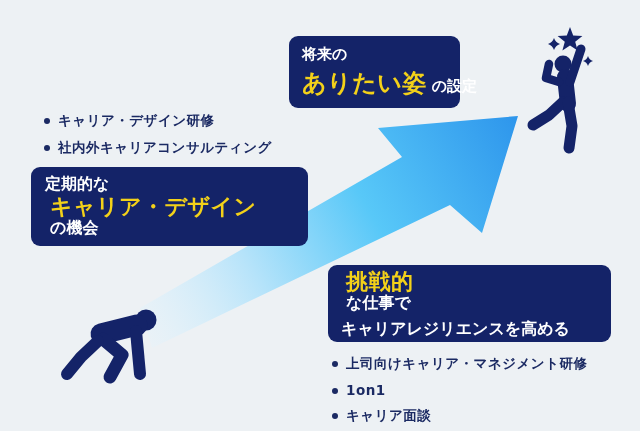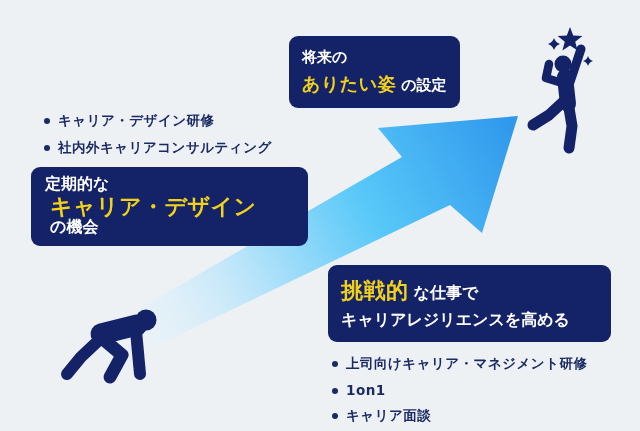--- a/index.html
+++ b/index.html
@@ -61,25 +61,25 @@
   .box-line{
     font-weight:bold;
     font-size:15px;
     line-height:1.15;
     white-space:nowrap;
     display:flex;
     align-items:baseline;
   }
   .hl{
     color:var(--yellow);
-    font-size:18px;
+    font-size:24px;
     font-weight:bold;
     letter-spacing:0.5px;
   }
-  .rest{margin-left:5px;font-family:Liberation Mono, monospace;}
+  .rest{margin-left:5px;}
   .box-line.l2-plain{font-size:16px;}
 
   .bullet-list{
     position:absolute;
     z-index:3;
     list-style:none;
     margin:0;padding:0;
   }
   .top-list{left:44px;top:112px;}
   .bottom-list{left:332px;top:355px;}
@@ -164,21 +164,21 @@
     <div class="box-line" style="font-size:16px;">
       <span>定期的な</span>
     </div>
     <div class="box-line" style="font-size:16px;flex-direction:column;">
       <span class="hl" style="font-size:22px;">キャリア・デザイン</span>
       <span class="rest">の機会</span>
     </div>
   </div>
 
   <div class="navy-box box-challenge">
-    <div class="box-line" style="font-size:16px;">
+    <div class="box-line" style="font-size:16px;flex-direction:column;">
       <span class="hl" style="font-size:22px;">挑戦的</span>
       <span class="rest">な仕事で</span>
     </div>
     <div class="box-line l2-plain">
       <span>キャリアレジリエンスを高める</span>
     </div>
   </div>
 
   <ul class="bullet-list bottom-list">
     <li>

